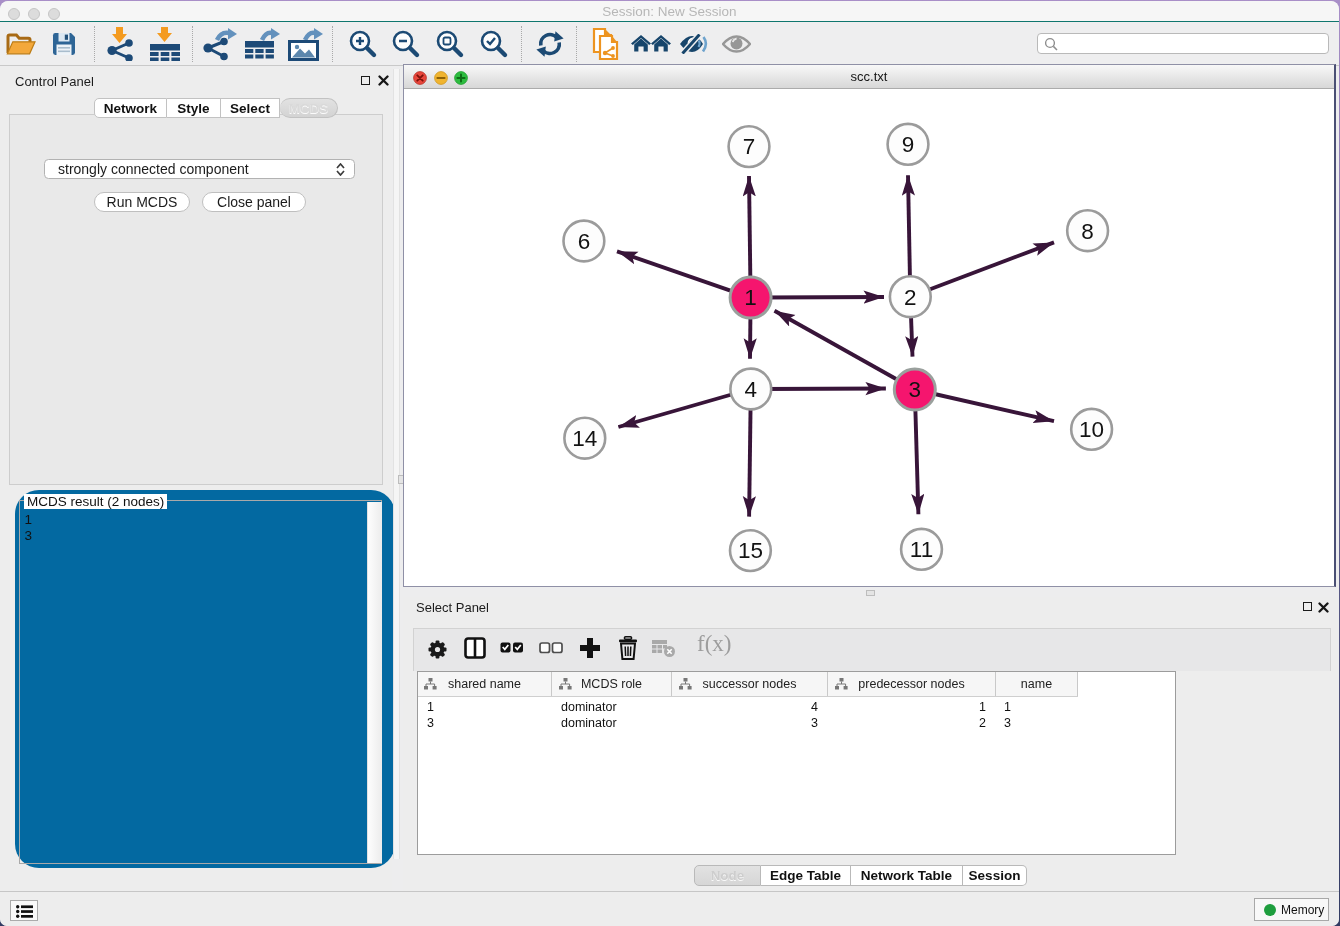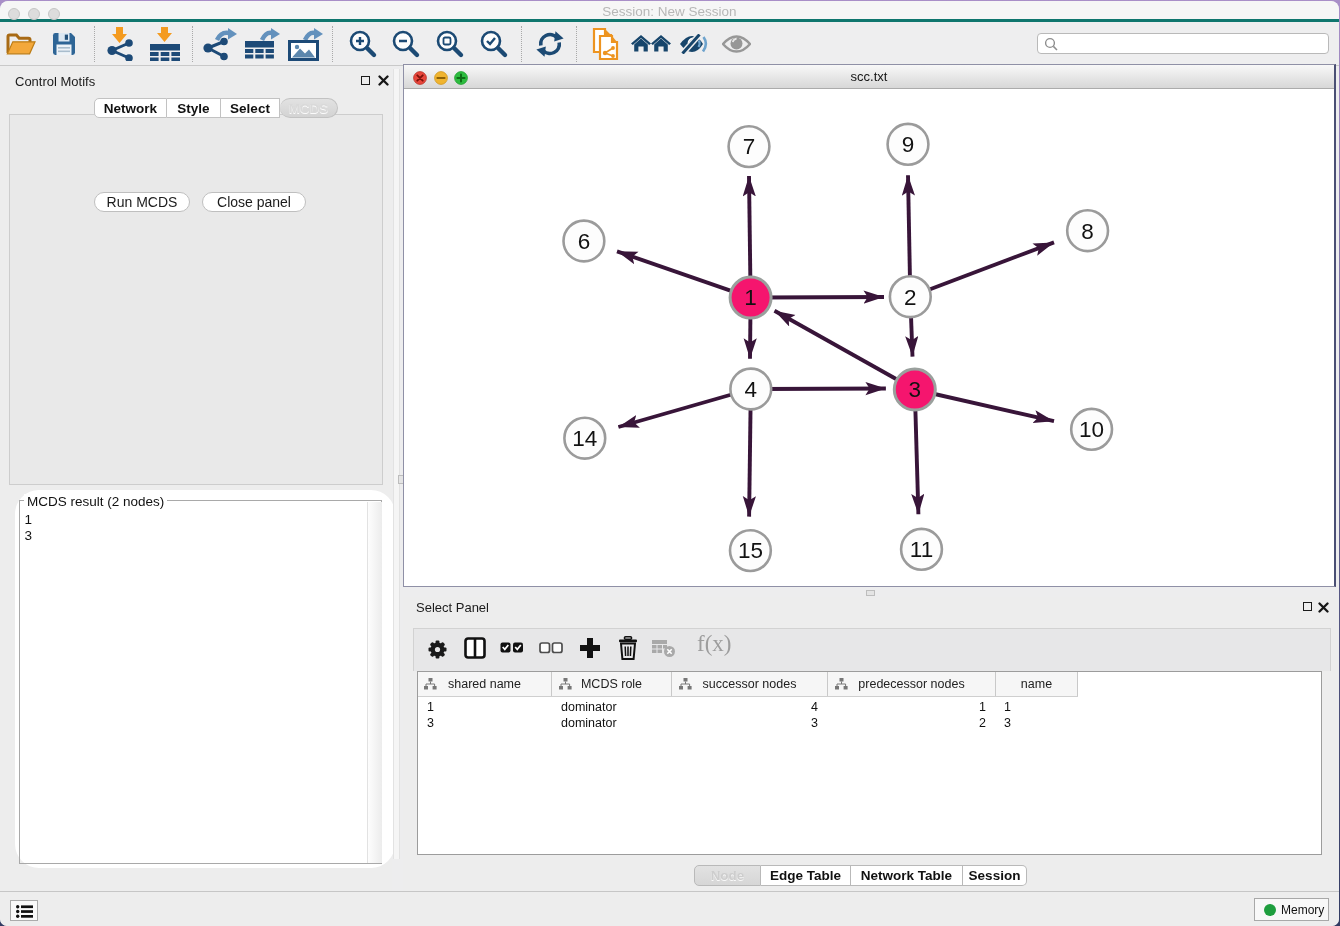--- a/index.html
+++ b/index.html
@@ -1,54 +1,54 @@
 <!DOCTYPE html>
 <html><head>
 <meta charset="utf-8">
 <style>
 * { margin:0; padding:0; box-sizing:border-box; }
 html,body { width:1340px; height:926px; overflow:hidden; }
 body { font-family:"Liberation Sans", sans-serif; background:linear-gradient(#a98fc8, #6f6a9a 40%, #323b63); position:relative; }
 .abs { position:absolute; }
 .window { position:absolute; left:0; top:1px; width:1338.6px; height:925px; background:#ededee; border-radius:8px 8px 7px 7px; overflow:hidden; }
 
-.titlebar { position:absolute; left:0; top:0; width:100%; height:21px; background:#f6f6f6; border-bottom:3px solid #0f766e; border-radius:8px 8px 0 0;padding-left:40px; }
+.titlebar { position:absolute; left:0; top:0; width:100%; height:21px; background:#f6f6f6; border-bottom:1px solid #0f766e; border-radius:8px 8px 0 0;padding-left:40px; }
 .tl { position:absolute; top:6.5px; width:12px; height:12px; border-radius:50%; background:#dcdcdc; border:1px solid #c5c5c5; }
 .titletext { position:absolute; top:3px; left:0; width:100%; text-align:center; font-size:13.5px; color:#b7b7b7; }
 
 .toolbar { position:absolute; left:0; top:21px; width:100%; height:44px; background:#eeeeef; border-bottom:1px solid #c9c9c9; }
 .tsep { position:absolute; top:4px; height:36px; width:0; border-left:1px dotted #a9a9a9; }
 .ticon { position:absolute; top:27px; }
 .search { position:absolute; left:1037px; top:11px; width:292px; height:21px; background:#fff; border:1px solid #b9b9b9; border-radius:4px; }
 
 .cpanel { position:absolute; left:0; top:66px; width:392px; height:824px; background:#ededed; }
 .phead { font-size:13px; color:#1c1c1c; }
 .hbtn-sq { position:absolute; width:9px; height:9px; border:1.6px solid #1a1a1a; background:transparent; }
 .tabs { position:absolute; display:flex;margin-left:16px; }
 .tab { height:20px; font-size:13.5px; font-weight:600; color:#111; background:#fff; border:1px solid #c2c2c2; border-left:none; text-align:center; line-height:19px; }
 .tab.first { border-left:1px solid #c2c2c2; border-radius:5px 0 0 5px; }
 .tab.last { border-radius:0 5px 5px 0; }
 .tab.sel { background:linear-gradient(#e2e2e2,#d3d3d3); color:#d9d9d9; text-shadow:0 1px 0 #fbfbfb; }
 .cpcontent { position:absolute; left:9px; top:47px; width:374px; height:371px; background:#e9e9e9; border:1px solid #cdcdcd; }
 .optlabel { position:absolute; top:70px; width:100%; text-align:center; font-size:14px; color:#1b1b1b; }
 .select { position:absolute; left:44px; top:92px; width:311px; height:20px; background:#fff; border:1px solid #b2b2b2; border-radius:4.5px; font-size:14px; color:#1b1b1b; line-height:18px; padding-left:13px; }
 .btn { position:absolute; top:125px; height:20px; background:#fff; border:1px solid #bfbfbf; border-radius:10px; font-size:14px; color:#1b1b1b; text-align:center; line-height:18px; }
-.fieldset { position:absolute; left:15px; top:423px; width:380px; height:378px; background:#ffffff;border-radius:24px; }
+.fieldset { position:absolute; left:15px; top:423px; width:380px; height:378px; background:#0369a1;border-radius:24px; }
 .fieldborder { position:absolute; left:3.5px; top:10px; width:363px; height:363.5px; border:1px solid #a9a9a9; }
 .fieldlabel { position:absolute; left:9px; top:3.5px; background:#fff; padding:0 3px; font-size:13.5px; color:#111; }
 .fieldtext { position:absolute; left:9.5px; top:22px; font-size:13.5px; color:#111; line-height:16px; }
 .fscroll { position:absolute; left:352px; top:11.5px; width:14.5px; height:361.5px; background:linear-gradient(to right,#fdfdfd,#ececec); border-left:1px solid #e2e2e2; }
 
 .gframe { position:absolute; left:403px; top:63px; width:933px; height:523px; border:1px solid #8f90a6; border-right:2px solid #4a4f74; background:#fff; }
 .gtitle { position:absolute; left:0; top:0; width:100%; height:24px; background:linear-gradient(#f8f8f8,#d7d7d7); border-bottom:1px solid #ababab; }
 .gtext { position:absolute; top:4px; width:100%; text-align:center; font-size:13px; font-weight:400; color:#141414; }
 
 .tpanel { position:absolute; left:403px; top:596px; width:937px; height:294px; background:#ededed; }
 .ttoolbar { position:absolute; left:10px; top:31px; width:918px; height:43px; background:#e7e7e8; border:1px solid #d2d2d2; border-bottom:none; }
-.ttable { position:absolute; left:14px; top:74px; width:905px; height:184px; background:#fff; border:1px solid #9c9c9c; }
+.ttable { position:absolute; left:14px; top:74px; width:759px; height:184px; background:#fff; border:1px solid #9c9c9c; }
 .thead { position:absolute; left:0; top:0; height:24px; background:#f6f6f6; border-right:1px solid #c9c9c9; font-size:12.5px; color:#222; text-align:center; line-height:24px; }
 .theadline { position:absolute; left:0; top:24px; width:660px; height:1px; background:#cfcfcf; }
 .trow { position:absolute; font-size:12.5px; color:#111; height:16px; line-height:16px; }
 .btabs { position:absolute; display:flex; top:268px; left:291px; }
 .btab { height:21px; font-size:13.5px; font-weight:600; color:#111; background:#fff; border:1px solid #b9b9b9; border-left:none; text-align:center; line-height:20px; }
 
 .statusbar { position:absolute; left:0; top:890px; width:1338.6px; height:35px; background:#ededed; border-top:1px solid #c6c6c6; border-radius:0 0 7px 7px; }
 .listbtn { position:absolute; left:10px; top:8px; width:28px; height:21px; background:#fafafa; border:1px solid #ababab; }
 .membtn { position:absolute; left:1254px; top:6px; width:75px; height:23px; background:#f8f8f8; border:1px solid #a8a8a8; font-size:12px; color:#111; }
 </style>
@@ -200,31 +200,37 @@
       <path d="M10.8,7.2 A4.4,4.4 0 0 1 14.6,3.6" fill="none" stroke="#e8e8e8" stroke-width="1.7"></path>
     </svg>
     <div class="search">
       <svg style="position:absolute;left:6px;top:3px;" width="15" height="15" viewBox="0 0 15 15">
         <circle cx="6" cy="6" r="4.4" fill="none" stroke="#8e8e8e" stroke-width="1.4"></circle>
         <path d="M9.4,9.4 L13,13" stroke="#8e8e8e" stroke-width="1.5"></path>
       </svg>
     </div>
   </div>
   <div class="cpanel" id="cpanel">
-    <div class="phead" style="position:absolute;left:15px;top:7px;">Control Motifs</div>
+    <div class="phead" style="position:absolute;left:15px;top:7px;">Control Panel</div>
     <div class="hbtn-sq" style="left:361px;top:9px;"></div>
     <svg style="position:absolute;left:378px;top:8px;" width="11" height="11" viewBox="0 0 11 11">
         <path d="M1.5,1.5 L9.5,9.5 M9.5,1.5 L1.5,9.5" stroke="#161616" stroke-width="2.3" stroke-linecap="round"></path>
       </svg>
     <div class="cpcontent"></div>
     <div class="tabs" style="left:78px;top:31px;">
       <div class="tab first" style="width:73px;">Network</div>
       <div class="tab" style="width:54px;">Style</div>
       <div class="tab" style="width:59px;">Select</div>
       <div class="tab last sel" style="width:58px;border-radius:10px;">MCDS</div>
+    </div>
+    <div class="select">strongly connected component
+      <svg style="position:absolute;right:8px;top:3px;" width="11" height="13" viewBox="0 0 11 13">
+        <path d="M2,5 L5.5,1 L9,5" fill="none" stroke="#3c3c3c" stroke-width="1.7"></path>
+        <path d="M2,8 L5.5,12 L9,8" fill="none" stroke="#3c3c3c" stroke-width="1.7"></path>
+      </svg>
     </div>
     <div class="btn" style="left:94px;width:96px;">Run MCDS</div>
     <div class="btn" style="left:202px;width:104px;">Close panel</div>
     <div class="fieldset">
       <div class="fieldborder"></div>
       <div class="fscroll"></div>
       <div class="fieldlabel">MCDS result (2 nodes)</div>
       <div class="fieldtext">1<br>3</div>
     </div>
   </div>

